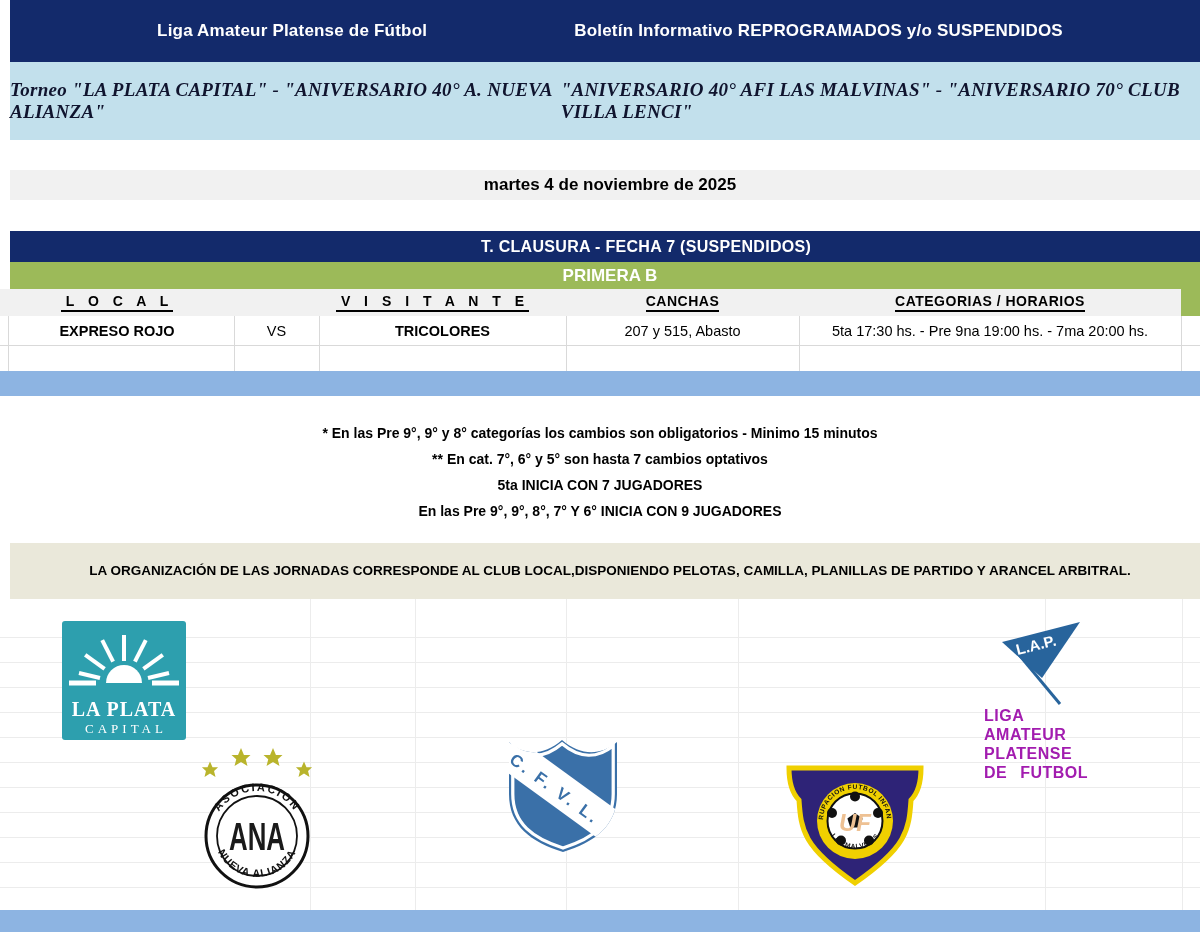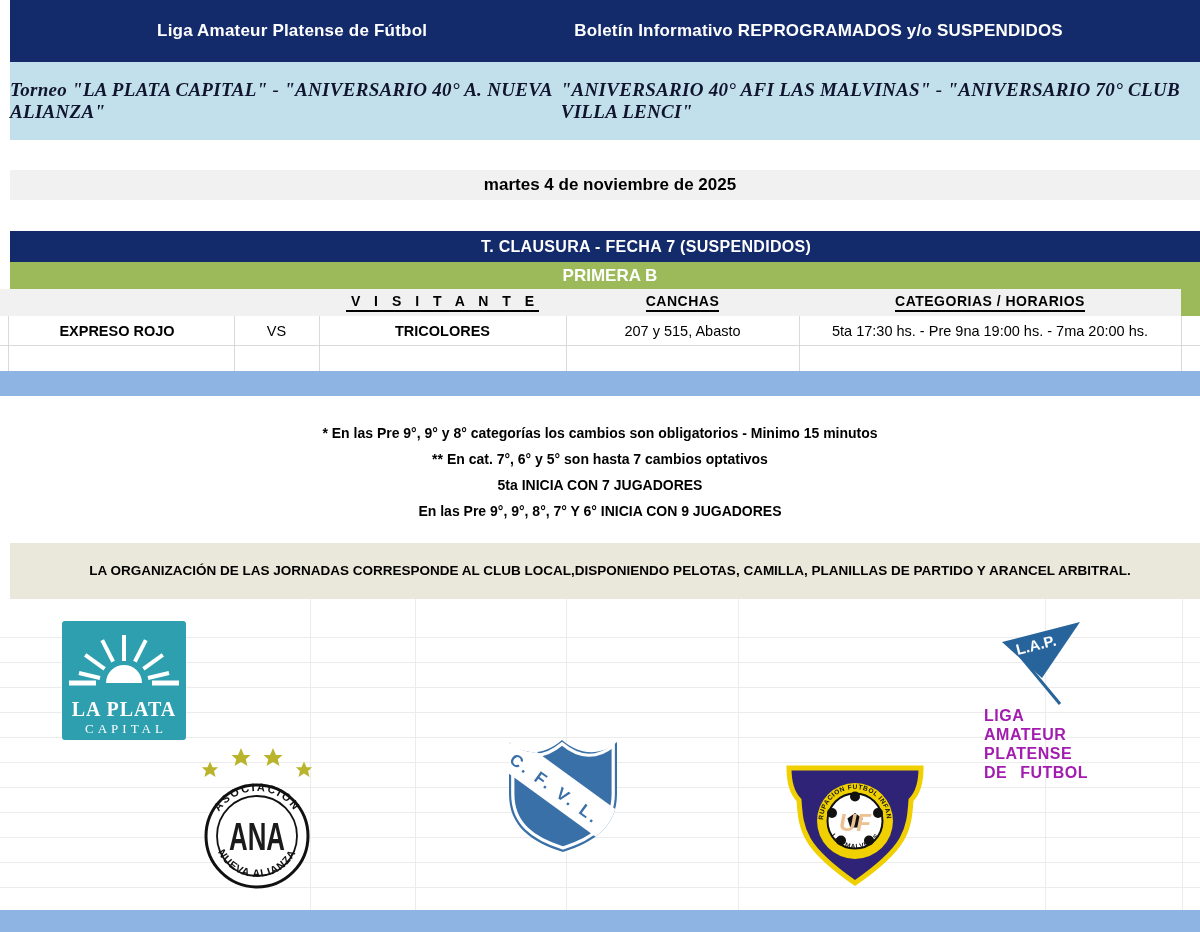--- a/index.html
+++ b/index.html
@@ -56,21 +56,24 @@
   <div class="band navy" style="top:231px;height:31px;padding-left:36px;">
     <div class="bigbold">T. CLAUSURA - FECHA 7 (SUSPENDIDOS)</div>
   </div>
 
   <div class="band greenband" style="top:262px;height:27px;">
     <div style="font-size:17px;font-weight:bold;">PRIMERA B</div>
   </div>
 
   <div class="abs grayband" style="top:289px;left:0;width:1181px;height:27px;"></div>
   <div class="abs" style="top:289px;left:1181px;width:19px;height:27px;background:#9cba59;"></div>
-  <div class="cell th" style="top:289px;left:319px;width:247px;height:27px;">
+  <div class="cell th" style="top:289px;left:0;width:234px;height:27px;">
+      <span class="u sp">L O C A L</span>
+    </div>
+  <div class="cell th" style="top:289px;left:309px;width:247px;height:27px;">
       <span class="u sp">V I S I T A N T E</span>
     </div>
   <div class="cell th" style="top:289px;left:566px;width:233px;height:27px;">
       <span class="u" style="letter-spacing:.5px;">CANCHAS</span>
     </div>
   <div class="cell th" style="top:289px;left:799px;width:382px;height:27px;">
       <span class="u" style="letter-spacing:.5px;">CATEGORIAS / HORARIOS</span>
     </div>
 
   <div>

